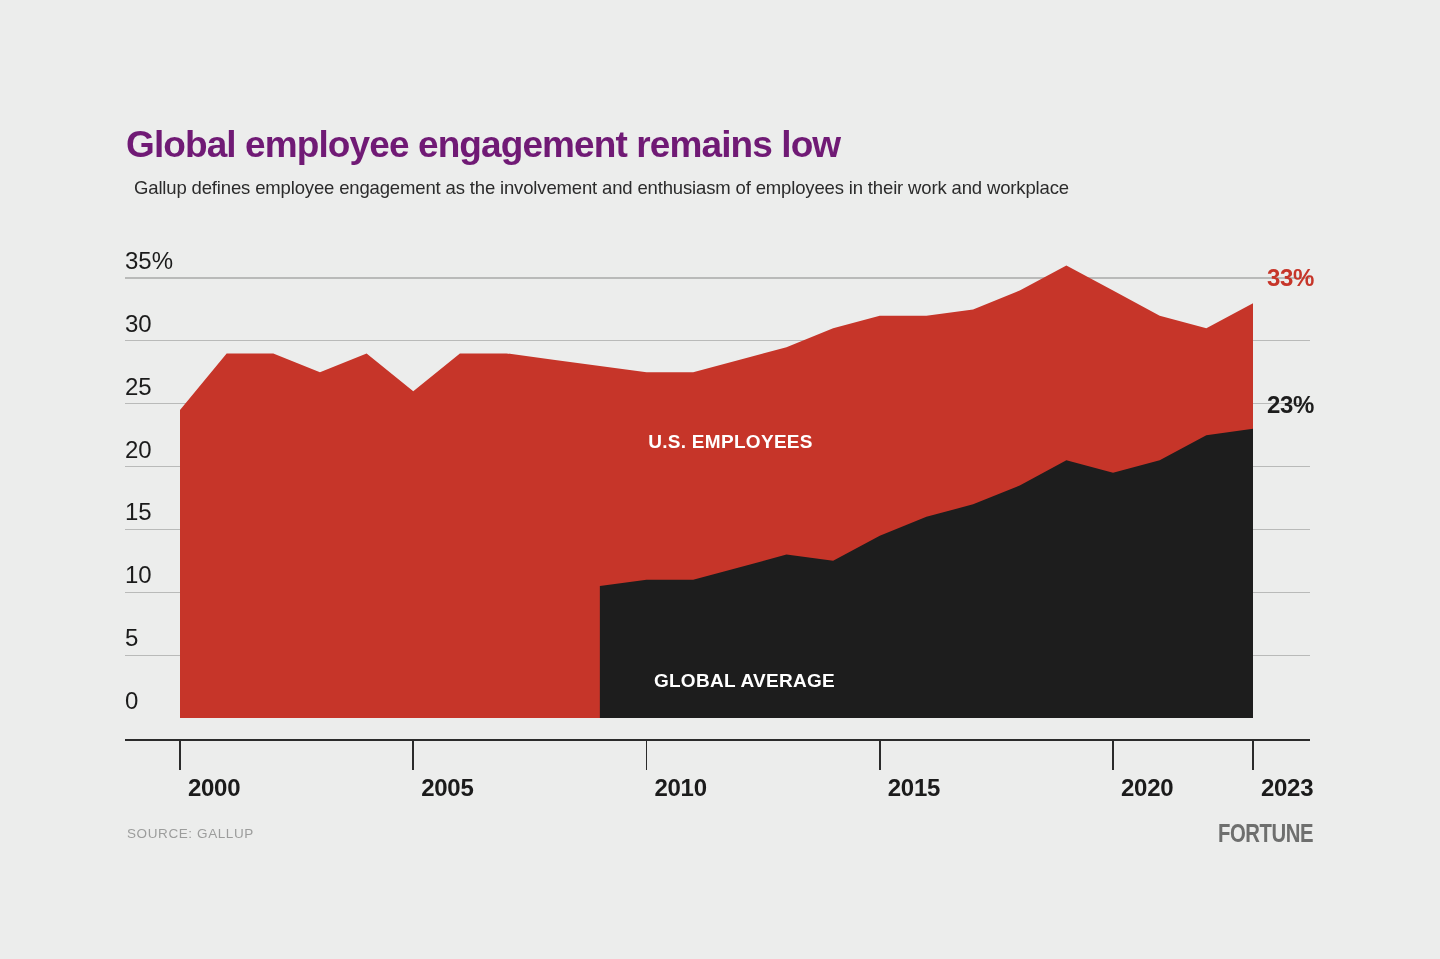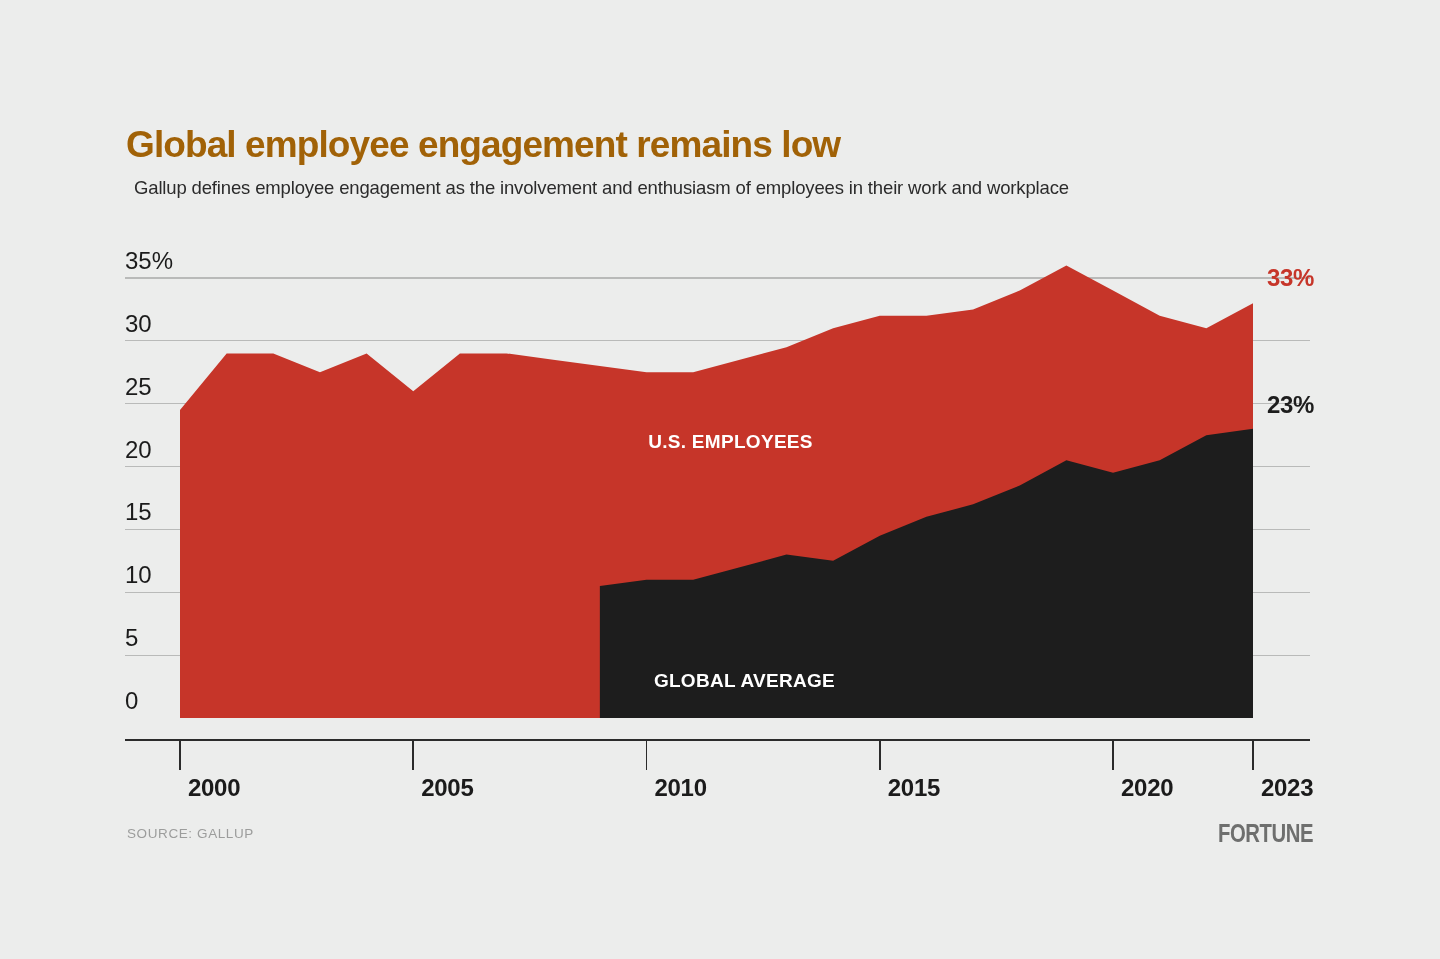--- a/index.html
+++ b/index.html
@@ -24,21 +24,21 @@
     position: absolute;
     left: 126px;
     top: 124px;
     width: 1200px;
   }
   .chart-title {
     font-family: "Liberation Sans", sans-serif;
     font-size: 37px;
     font-weight: 700;
     letter-spacing: -0.9px;
-    color: #a16207;
+    color: #701a75;
     margin: 0;
     line-height: 1.12;
     white-space: nowrap;
   }
   .chart-subtitle {
     font-family: "Liberation Sans", sans-serif;
     font-size: 18.5px;
     font-weight: 400;
     color: #2B2B2B;
     margin: 11px 0 0 8px;

